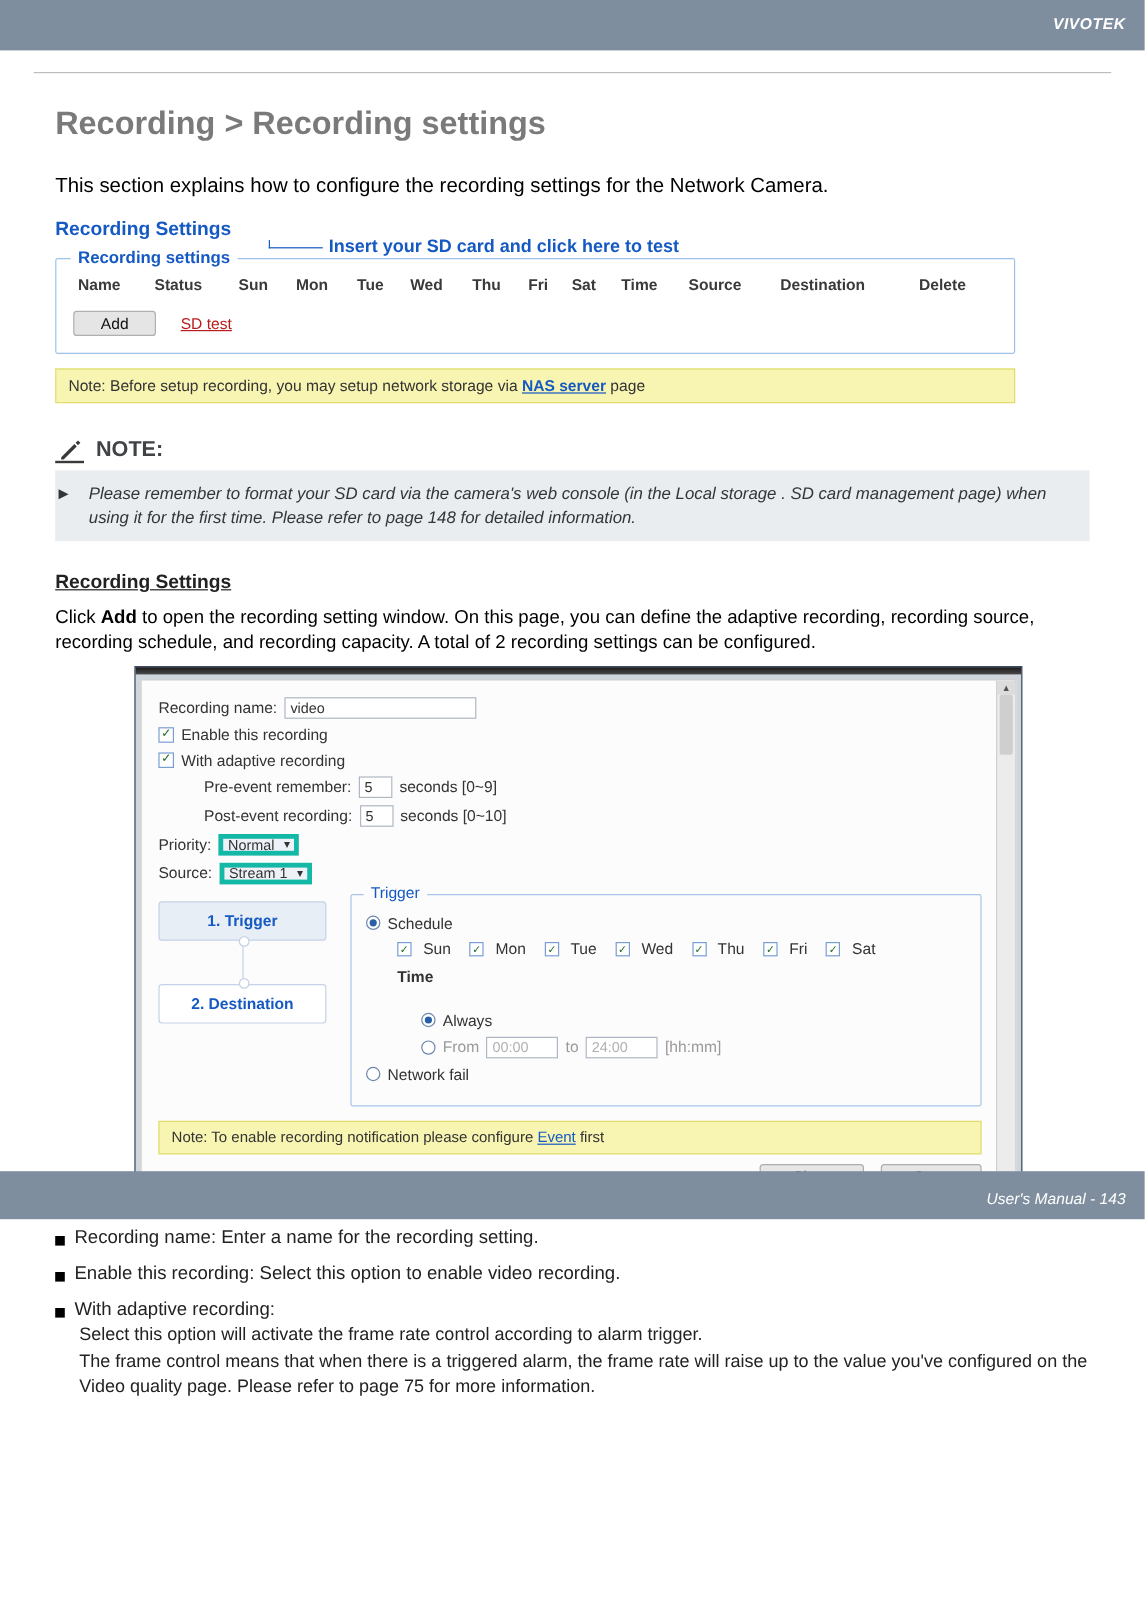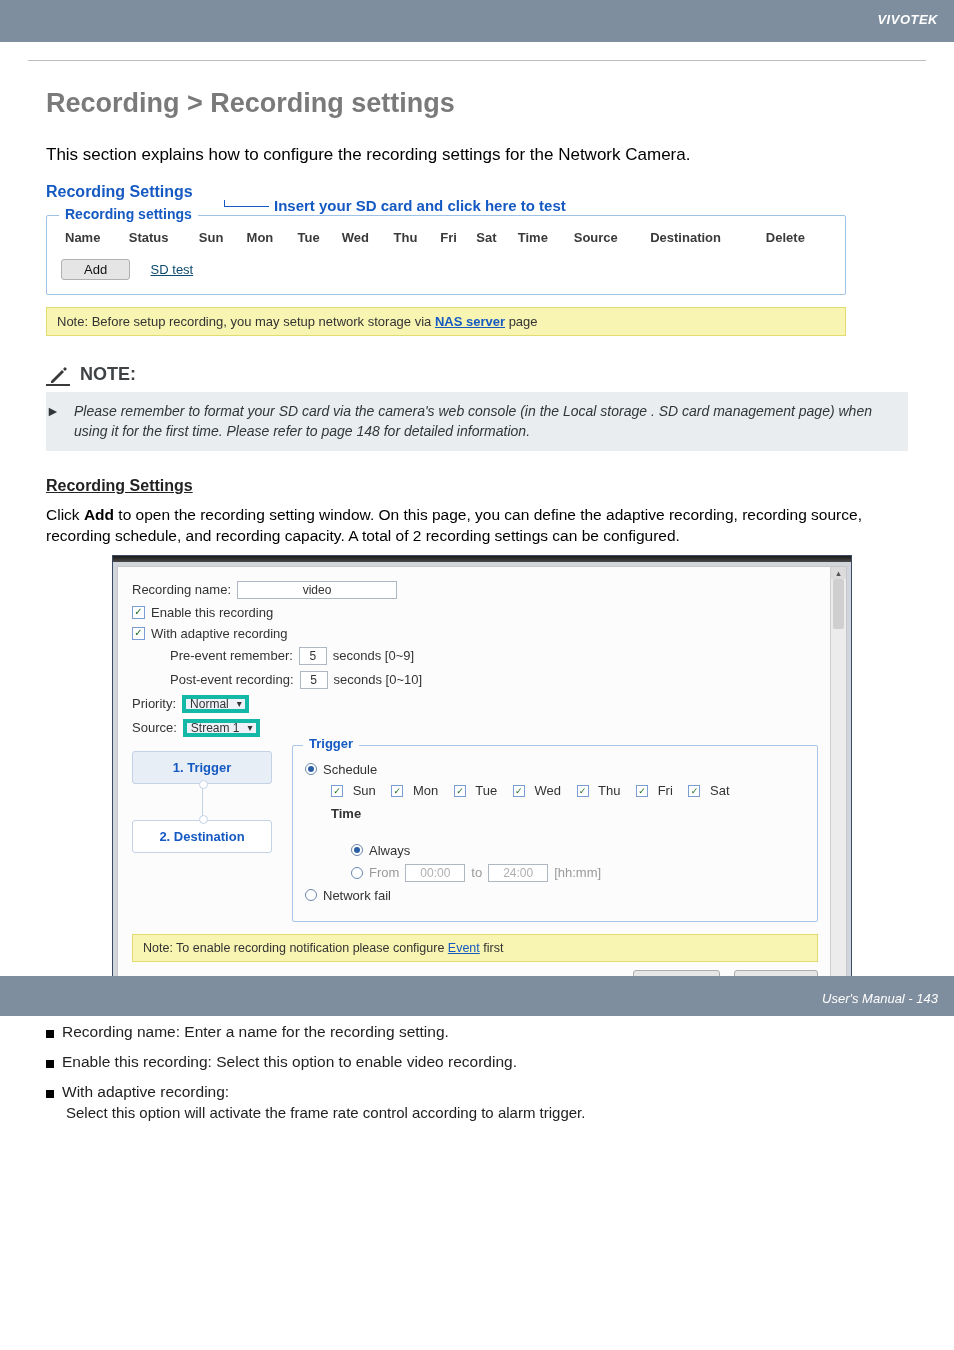--- a/index.html
+++ b/index.html
@@ -17,57 +17,57 @@
 
   
   .rs-fieldset { position: relative; border: 1px solid #9ec2e6; border-radius: 2px; padding: 10px 14px 14px 14px; width: 800px; margin-top: 14px; }
   .rs-legend { position: absolute; top: -10px; left: 12px; background: #fff; padding: 0 6px; color: #1559c2; font-size: 14px; font-weight: bold; }
   .rs-insert { position: absolute; top: -18px; left: 228px; color: #1559c2; font-size: 15px; font-weight: bold; }
   .rs-insert-line { position:absolute; top:-9px; left:178px; width:45px; height:1px; background:#1559c2; }
   .rs-insert-line::after { content:""; position:absolute; left:0; top:-6px; width:1px; height:7px; background:#1559c2;}
   table.rs-grid { width: 100%; border-collapse: collapse; font-size: 13px; }
   table.rs-grid th { color:#3a3a3a; font-weight:bold; text-align:left; padding:4px 4px; }
   .btn-grey { display:inline-block; background:#e5e5e5; border:1px solid #b0b0b0; border-radius:3px; padding:2px 22px; font-size:13px; color:#111; }
-  .link-blue { color:#0c4a6e; text-decoration: underline; font-size:13px; margin-left:16px; }
+  .link-blue { color:#b91c1c; text-decoration: underline; font-size:13px; margin-left:16px; }
   .note-yellow { margin-top:12px; width: 800px; background:#f8f5b2; border:1px solid #e0dc70; padding:6px 10px; font-size:13px; color:#333; }
   .note-yellow a { color:#1559c2; text-decoration:underline; font-weight:bold;margin-top:48px; }
 
   
   .note-bar { margin-top:26px; display:flex; align-items:center; gap:10px; }
   .note-icon { width:24px; height:24px; display:inline-flex; align-items:flex-end; justify-content:center; border-bottom:2px solid #3a3a3a; font-style:italic; }
   .note-label { color:#404346; font-size:18px; font-weight:bold; }
   .note-body { background:#e9edf0; padding:10px 14px; font-size:14px; font-style:italic; color:#313638; margin-top:6px; line-height:1.4; position:relative; }
   .note-body .arrow { font-style:normal; position:absolute; left:0; top:10px; }
   .note-body .txt { margin-left:14px; display:block; }
 
   .subhead-und { font-size:16px; font-weight:bold; text-decoration: underline; margin-top:26px; margin-bottom:10px; }
   p.body { font-size:15.5px; line-height:1.34; color:#000; }
 
   
   .dlg-wrap { margin: 8px 0 16px 66px; width: 740px; border:1px solid #3a4a63; background:#d0d6dc; position:relative; }
   .dlg-titlebar { height:6px; background:linear-gradient(#1a1a1a,#4a4a4a); }
   .dlg { background:#fcfcfc; border:1px solid #c7c7c7; margin:4px; padding:8px 14px 10px 14px; font-size:13px; color:#333; position:relative; }
-  .inline-row { display:flex; align-items:center; gap:6px; margin:6px 0;text-align:center; }
+  .inline-row { display:flex; align-items:center; gap:6px; margin:6px 0; }
   .checkbox { width:13px; height:13px; border:1px solid #7a9ed4; background:#fff; display:inline-flex; align-items:center; justify-content:center; color:#1b6b1b; font-size:10px; line-height:1; }
   .textin { border:1px solid #aeb7c2; background:#fff; padding:1px 4px; font-size:12px; height:18px; }
   .textin.short { width:28px; }
   .textin.med { width:60px; }
   .select { border:4px solid #14b8a6; background:#eef2f8; padding:0 16px 0 4px; font-size:12px; height:18px; display:inline-flex; align-items:center; position:relative; }
   .select::after { content:"▾"; position:absolute; right:3px; font-size:10px; color:#333; }
   .indent { margin-left:38px; }
 
   
   .steps-area { display:flex; gap:20px; margin-top:8px; }
   .steps-col { width:140px; position:relative; padding-top:6px; }
   .step-box { background:#e8eef6; border:1px solid #c4d2e6; border-radius:3px; text-align:center; color:#1559c2; font-weight:bold; font-size:13px; padding:8px 2px; }
   .step-gap { height:36px; width:1px; background:#c4d2e6; margin:0 auto; position:relative; }
   .step-gap::before, .step-gap::after { content:""; position:absolute; left:-3px; width:7px; height:7px; border:1px solid #c4d2e6; border-radius:50%; background:#fff; }
   .step-gap::before{ top:-4px;} .step-gap::after{ bottom:-4px;}
   .trigger-fs { flex:1; position:relative; border:1px solid #a8c4e6; border-radius:2px; padding:10px 12px 12px 12px; }
-  .trigger-lg { position:absolute; top:-10px; left:10px; background:#fcfcfc; padding:0 6px; color:#1559c2; font-size:13px; font-weight:bold; }
+  .trigger-lg { position:absolute; top:-10px; left:10px; background:#fcfcfc; padding:0 6px; color:#1559c2; font-size:13px; font-weight:normal; }
   .radio { width:12px; height:12px; border:1px solid #6b87ad; border-radius:50%; display:inline-block; position:relative; vertical-align:middle; background:#fff; }
   .radio.checked::after { content:""; position:absolute; inset:2px; border-radius:50%; background:#2a5fa8; }
   .days span { margin-right:6px; }
   .chk-sm { width:12px; height:12px; border:1px solid #7a9ed4; background:#fff; display:inline-flex; align-items:center; justify-content:center; color:#1b6b1b; font-size:9px; vertical-align:middle; }
   .sub-ind { margin-left:26px; margin-top:6px; }
   .greyed { color:#9a9a9a; }
   .textin.off { color:#b0b0b0; }
 
   .note-yellow2 { margin-top:12px; background:#f8f5b2; border:1px solid #e0dc70; padding:6px 10px; font-size:12.5px; color:#333; }
   .note-yellow2 a { color:#1559c2; text-decoration:underline; }
@@ -247,17 +247,18 @@
       </div>
     <div class="bullet">
         <span class="sq"></span>
         <span>Enable this recording: Select this option to enable video recording.</span>
       </div>
     <div class="bullet">
         <span class="sq"></span>
         <span>With adaptive recording:</span>
       </div>
     <div class="bullet-sub">Select this option will activate the frame rate control according to alarm trigger.</div>
+    <div class="bullet-sub">The frame control means that when there is a triggered alarm, the frame rate will raise up to the value you've configured on the Video quality page. Please refer to page 75 for more information.</div>
   </div>
 
   <div class="footer"></div>
   <div class="footer-label">User's Manual - 143</div>
 </div>
 
 </body></html>

